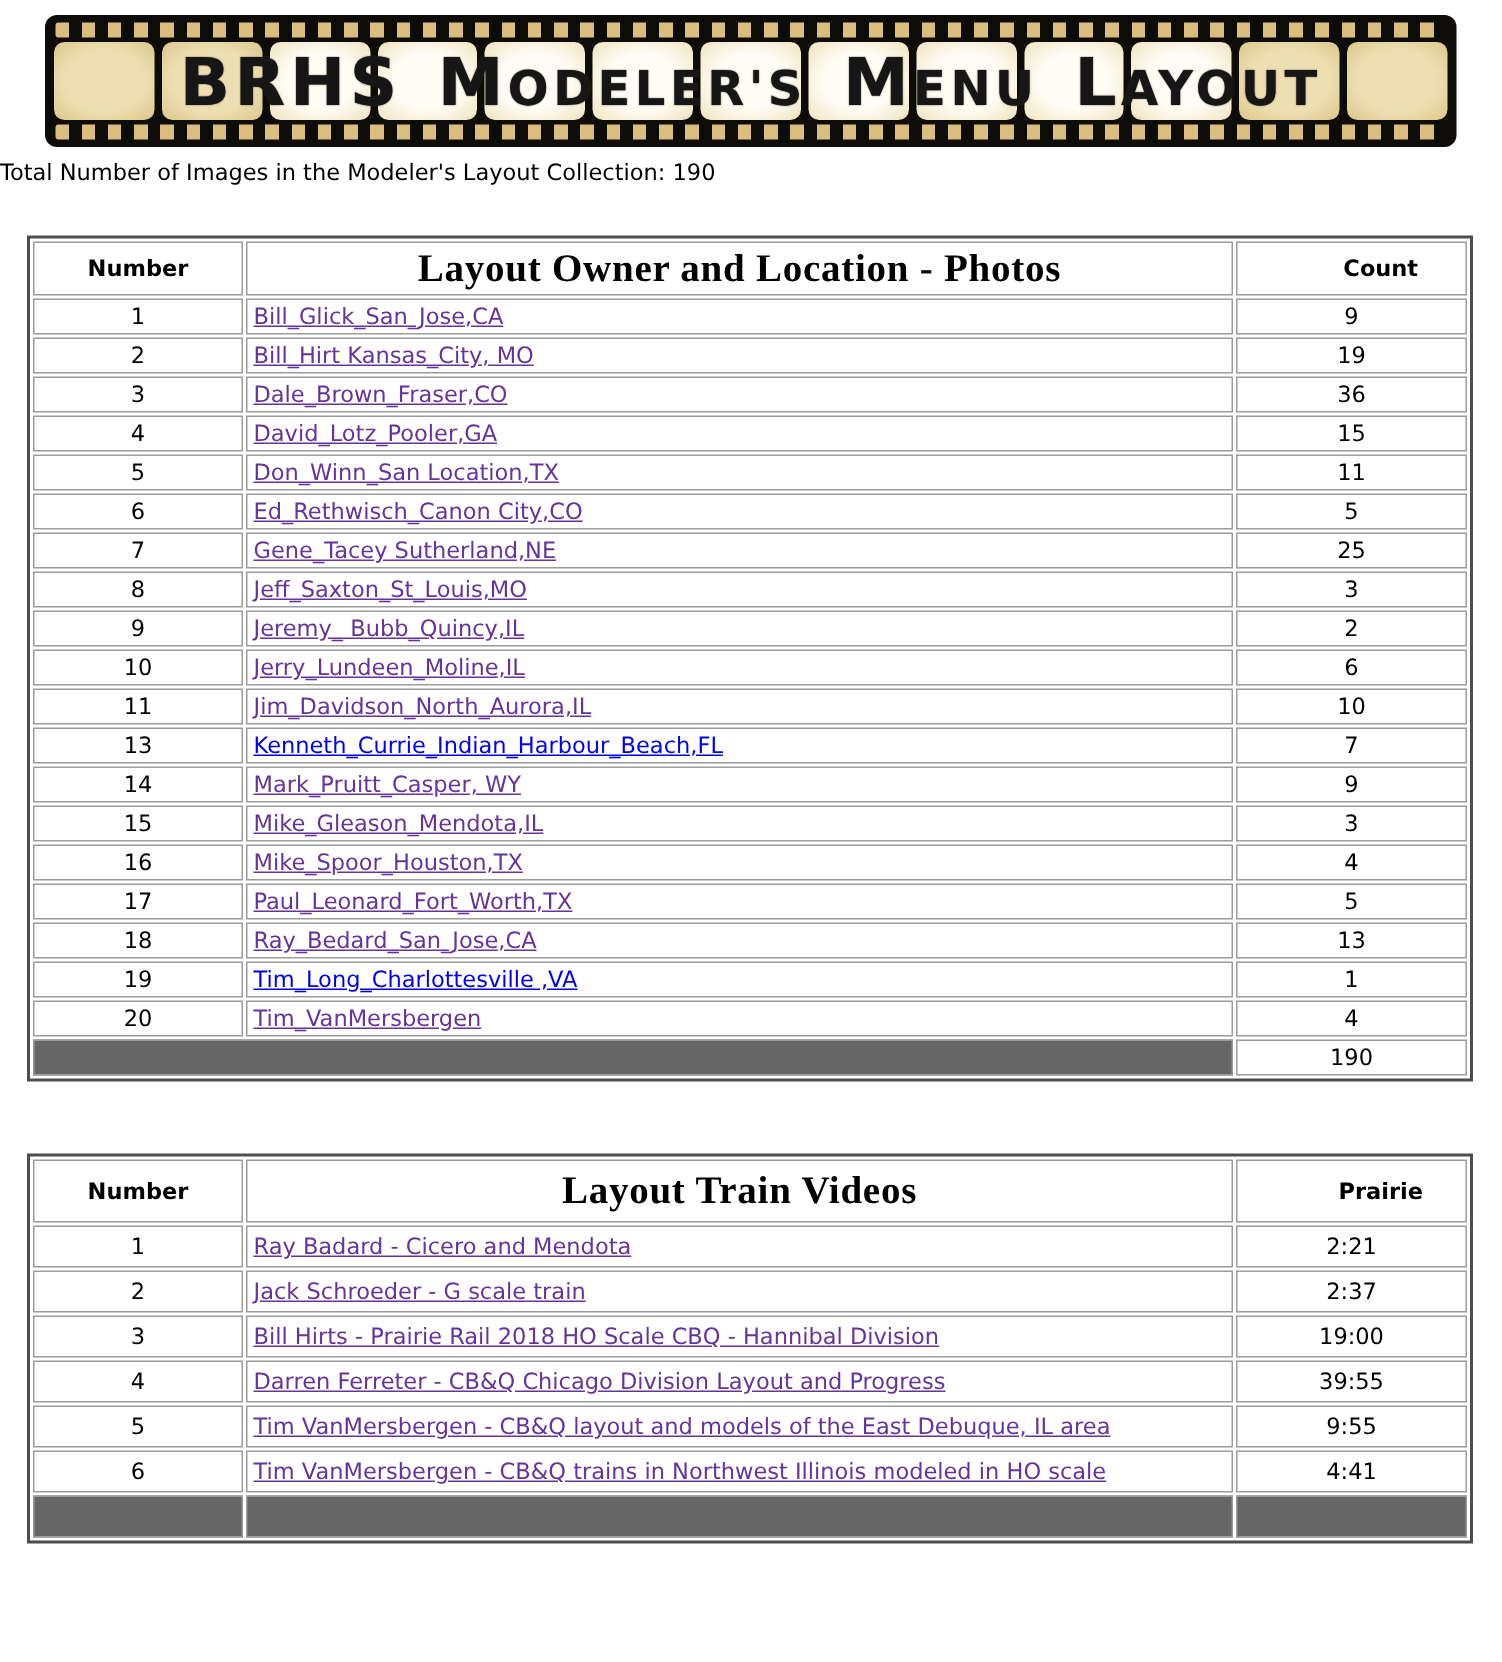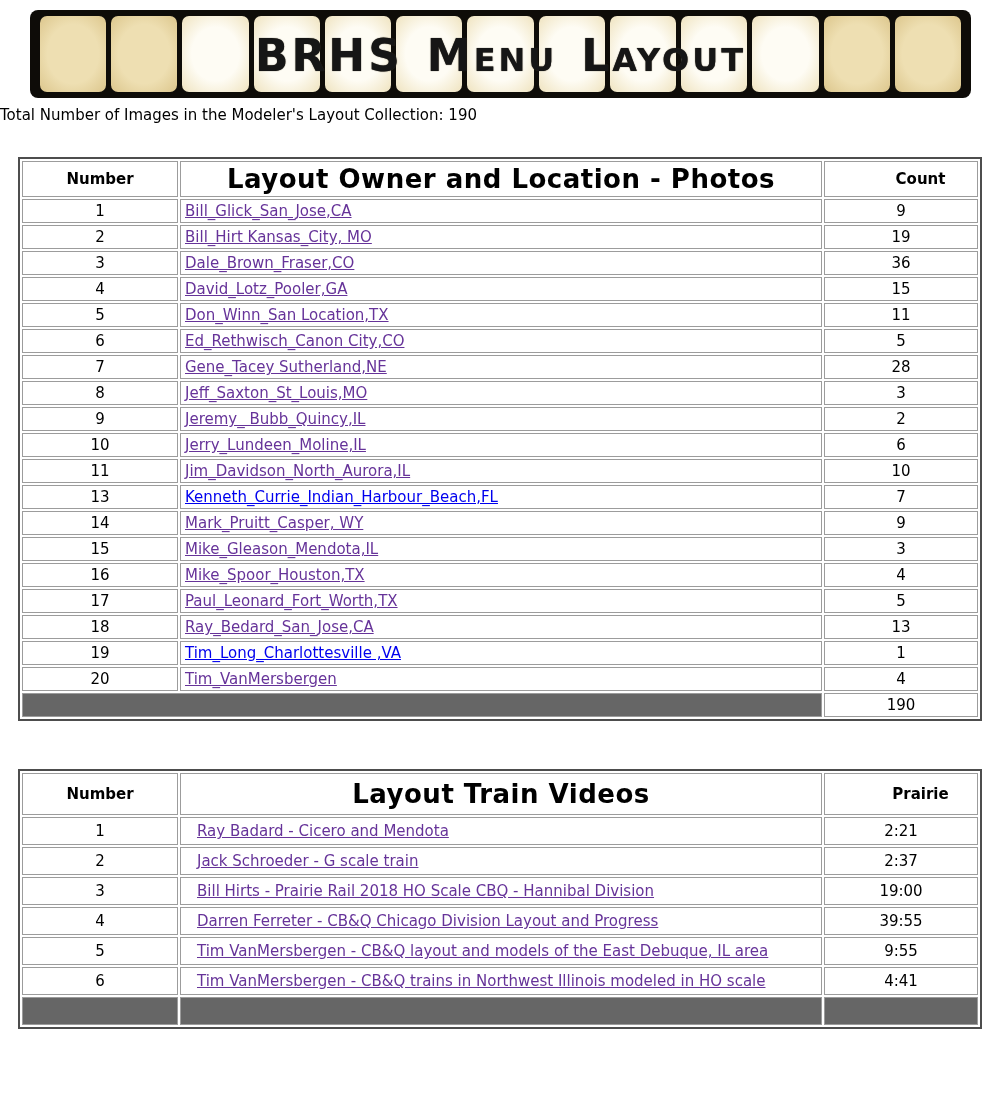--- a/index.html
+++ b/index.html
@@ -14,21 +14,21 @@
     color:#000;
   }
 
   
   .banner{
     position:relative;
     margin:10px 0 0 30px;
     width:941px;height:88px;
     background:#0e0c08;
     border-radius:8px;
-    display:flex;flex-direction:row;
+    display:flex;flex-direction:column;
     box-sizing:border-box;
     padding:4px 5px;
   }
   .sprockets{
     height:10px;
     margin:1px 2px;
     background:repeating-linear-gradient(to right,#d9be7e 0 9px,transparent 9px 17.5px);
     border-radius:2px;
   }
   .frames-row{
@@ -68,29 +68,29 @@
     margin-left:18px;
     width:964px;
     table-layout:fixed;
     background:#ffffff;
   }
   .data-table th,.data-table td{
     border:1px solid #9c9c9c;
     box-sizing:border-box;
     overflow:hidden;
   }
-  .col-num{width:156px;margin-left:41px;}
+  .col-num{width:140px;margin-left:41px;}
   .col-count{width:154px;padding-left:40px;}
   .small-header{font-size:15px;font-weight:bold;text-align:center;}
-  .big-header{font-size:26px;font-weight:bold;text-align:center;letter-spacing:0.5px;}
+  .big-header{font-size:26px;font-weight:bold;text-align:center;letter-spacing:0.5px;font-family:Liberation Serif, serif;}
   .photos th{height:36px;}
   .videos th{height:42px;}
   .photos td{height:24px;font-size:15px;padding:0 4px;}
   .videos td{height:28px;font-size:15px;padding:0 4px;}
-  .videos td.col-name-cell{padding-left:16px;}
+  .videos td.col-name-cell{padding-left:4px;}
   .cell-center{text-align:center;}
   .photos{margin-top:33px;}
   .videos{margin-top:48px;}
   a.layout-link{cursor:pointer;}
   a.visited{color:var(--link-visited);}
   a.unvisited{color:var(--link-unvisited);}
   .footer-gray{background:var(--footer-gray);}
   .total-cell{font-size:15px;}
 </style>
 </head>
@@ -109,20 +109,21 @@
       <div class="frame cream"></div>
       <div class="frame cream"></div>
       <div class="frame cream"></div>
       <div class="frame cream"></div>
       <div class="frame tan"></div>
       <div class="frame tan"></div>
     </div>
   <div class="sprockets"></div>
   <div class="banner-title">
       <span class="word allcaps">BRHS</span>
+      <span class="word"><span class="lead">M</span><span class="rest">ODELER'S</span></span>
       <span class="word"><span class="lead">M</span><span class="rest">ENU</span></span>
       <span class="word"><span class="lead">L</span><span class="rest">AYOUT</span></span>
     </div>
 </div>
 
 <div class="subtitle">Total Number of Images in the Modeler's Layout Collection: 190</div>
 
 <table class="data-table photos">
   <thead>
     <tr>
@@ -158,21 +159,21 @@
         <td class="col-count cell-center">11</td>
       </tr>
       <tr>
         <td class="col-num cell-center">6</td>
         <td class="col-name-cell"><a href="#" class="layout-link visited">Ed_Rethwisch_Canon City,CO</a></td>
         <td class="col-count cell-center">5</td>
       </tr>
       <tr>
         <td class="col-num cell-center">7</td>
         <td class="col-name-cell"><a href="#" class="layout-link visited">Gene_Tacey Sutherland,NE</a></td>
-        <td class="col-count cell-center">28</td>
+        <td class="col-count cell-center">25</td>
       </tr>
       <tr>
         <td class="col-num cell-center">8</td>
         <td class="col-name-cell"><a href="#" class="layout-link visited">Jeff_Saxton_St_Louis,MO</a></td>
         <td class="col-count cell-center">3</td>
       </tr>
       <tr>
         <td class="col-num cell-center">9</td>
         <td class="col-name-cell"><a href="#" class="layout-link visited">Jeremy_ Bubb_Quincy,IL</a></td>
         <td class="col-count cell-center">2</td>

